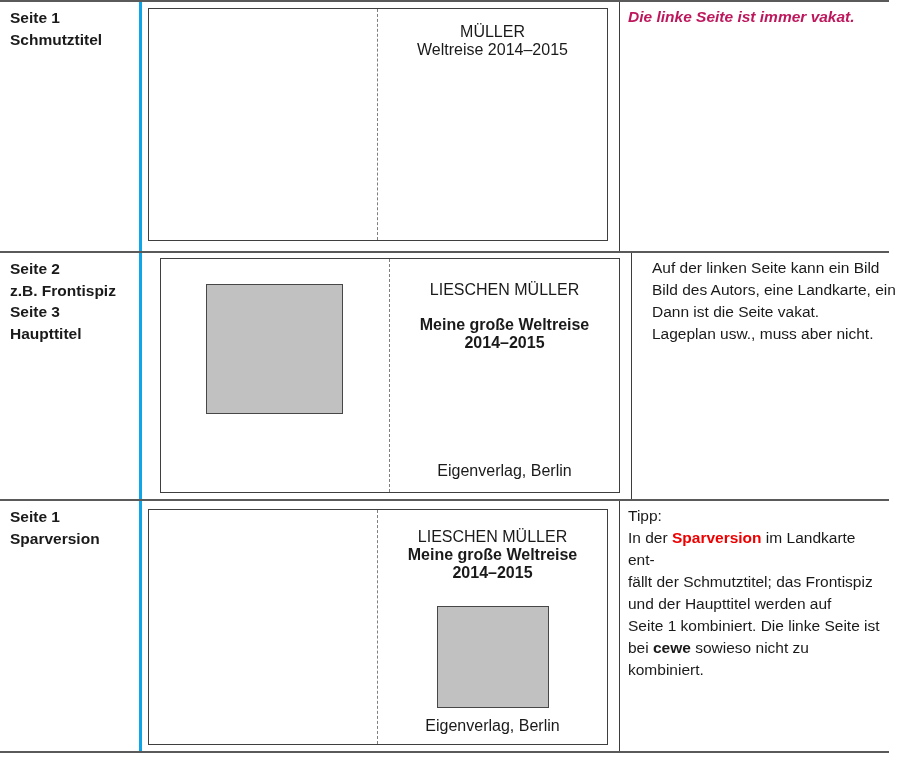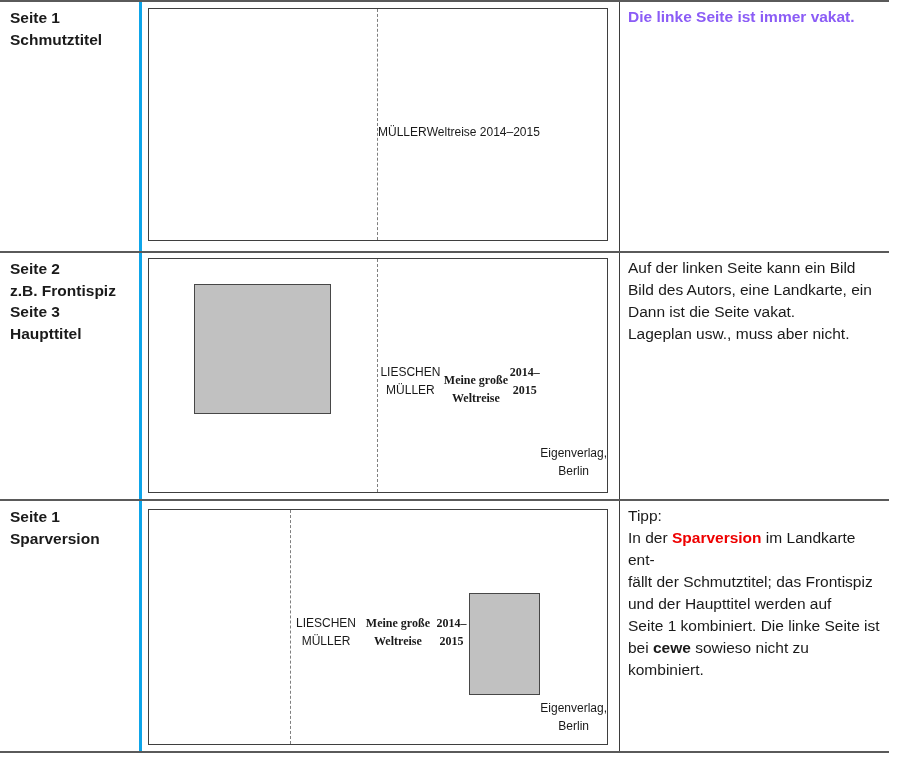--- a/index.html
+++ b/index.html
@@ -13,21 +13,21 @@
   .table {
     width: 889px;
     border-top: 2px solid #5a5a5a;
   }
   .row {
     display: grid;
     grid-template-columns: 142px 478px 269px;
     border-bottom: 2px solid #5a5a5a;
   }
   .row-1 { height: 251px; }
-  .row-2 { height: 248px; }
+  .row-2 { height: 248px; gap: 12px; }
   .row-3 { height: 252px; }
 
   .label-cell {
     border-right: 3px solid #0ea5e9;
     padding: 5px 6px 16px 10px;
     font-weight: bold;
     font-size: 15.5px;
     line-height: 21.5px;
   }
   .middle-cell {
@@ -48,29 +48,29 @@
     background: #ffffff;
   }
   .spread-1 { height: 233px; margin-top: 6px; }
   .spread-2 { height: 235px; margin-top: 5px; }
   .spread-3 { height: 236px; margin-top: 8px; }
 
   .page { flex: 1 1 50%; position: relative; }
   .page-left { border-right: 1px dashed #7f7f7f; }
   .page-right {
     display: flex;
-    flex-direction: row;
+    flex-direction: column;
     align-items: center;
     text-align: center;
-    font-size: 12px;
+    font-size: 16px;
     line-height: 18px;
   }
 
   .book-author { font-weight: normal; }
-  .book-title { font-weight: bold; font-family: Liberation Serif, serif; }
+  .book-title { font-weight: bold; }
   .publisher { margin-top: auto; }
 
   .img-placeholder {
     border: 1px solid #474747;
   }
   .img-frontispiz {
     width: 137px; height: 130px;
     margin: 25px 0 0 45px;
   }
   .img-spar {
@@ -94,21 +94,21 @@
     <div class="middle-cell">
       <div class="spread spread-1">
         <div class="page page-left"></div>
         <div class="page page-right" style="padding-top:14px;">
           <div class="book-author">MÜLLER</div>
           <div class="book-subtitle">Weltreise 2014–2015</div>
         </div>
       </div>
     </div>
     <div class="note-cell">
-      <div class="red-bold" style="color:#8b5cf6;">Die linke Seite ist immer vakat.</div>
+      <div class="red-bold" style="color:#be185d;font-style:italic;">Die linke Seite ist immer vakat.</div>
     </div>
   </div>
 
   <div class="row row-2">
     <div class="label-cell">
       <div>Seite 2</div>
       <div>z.B. Frontispiz</div>
       <div>Seite 3</div>
       <div>Haupttitel</div>
     </div>

